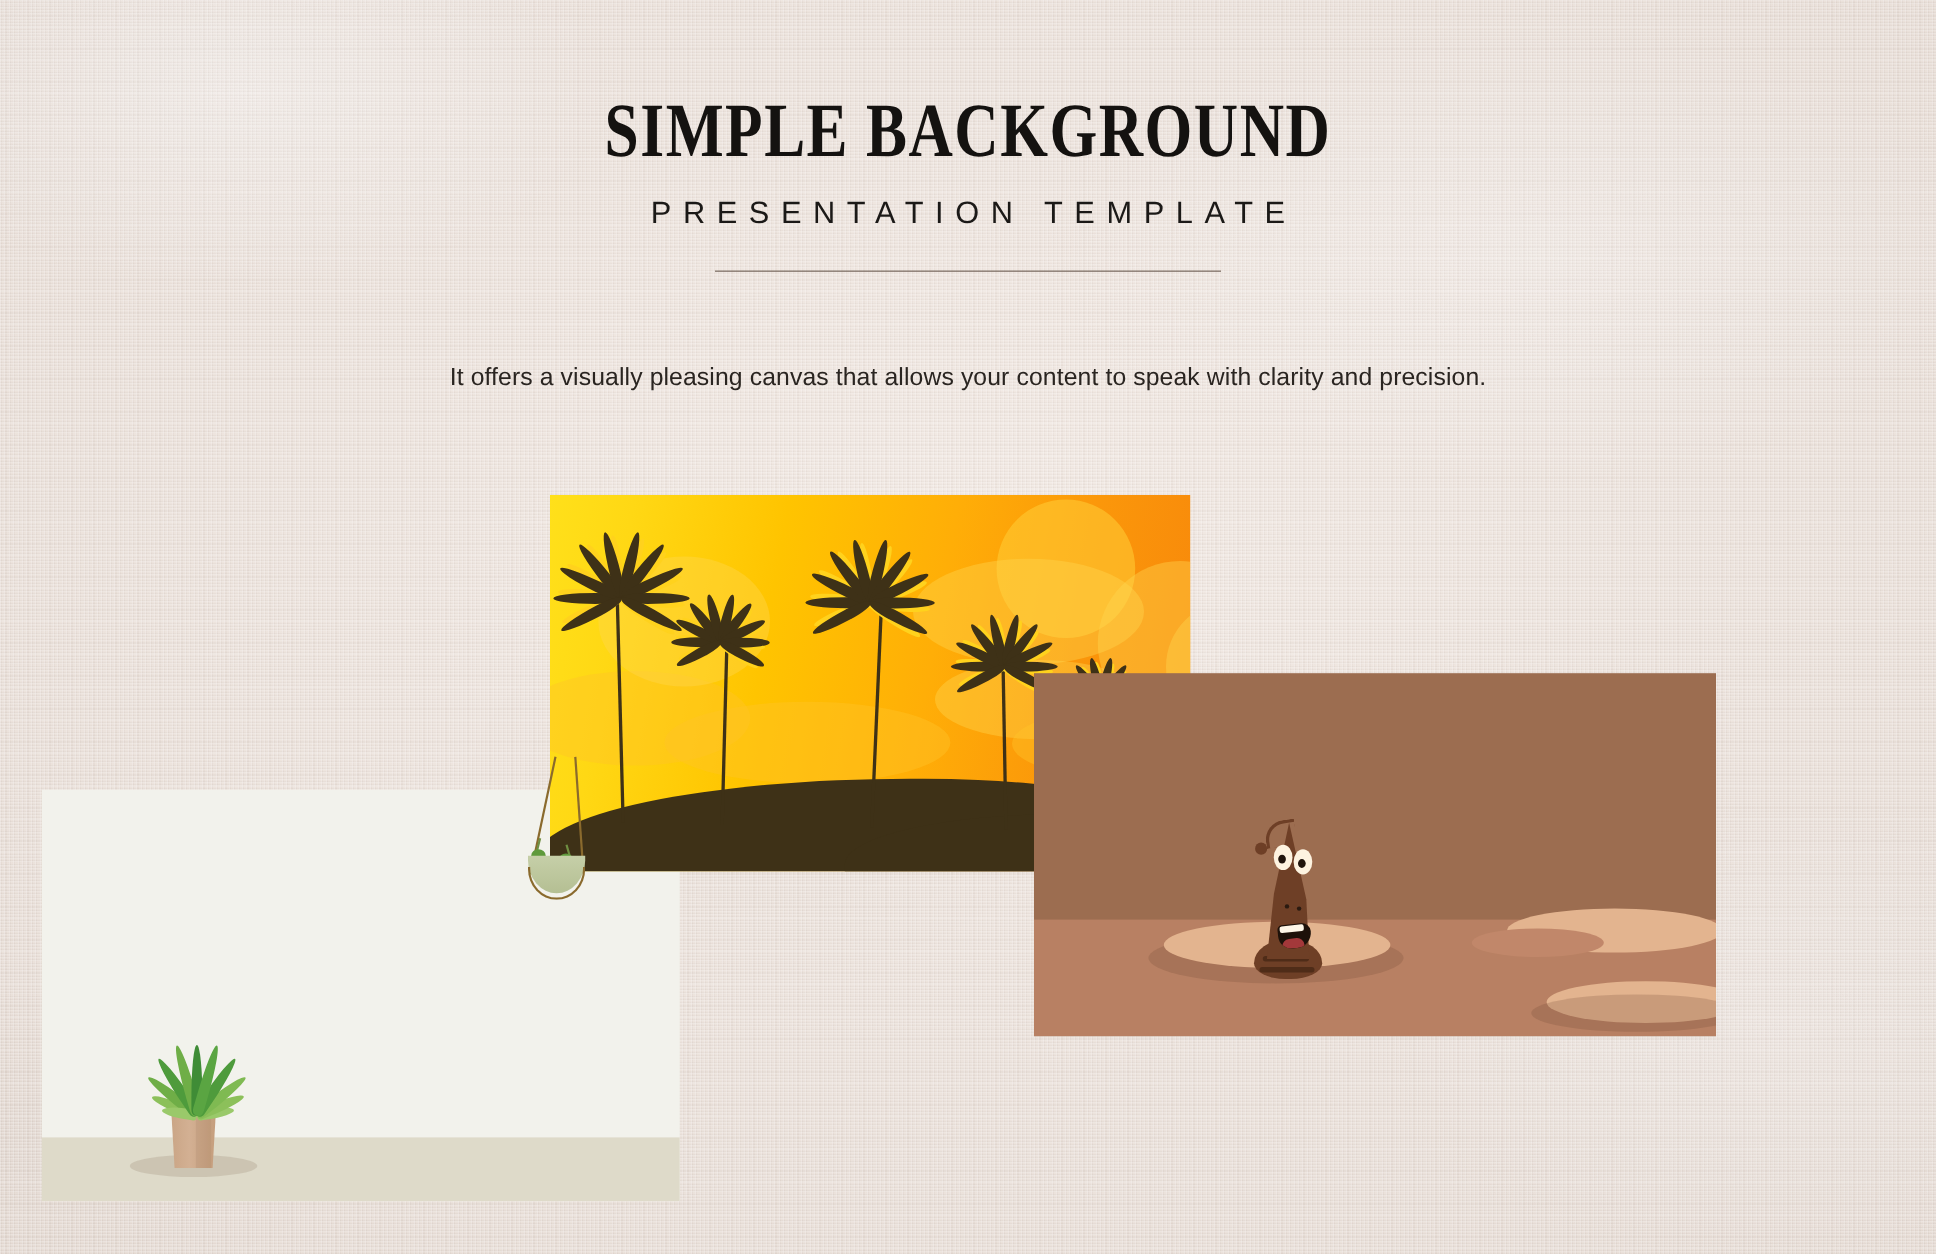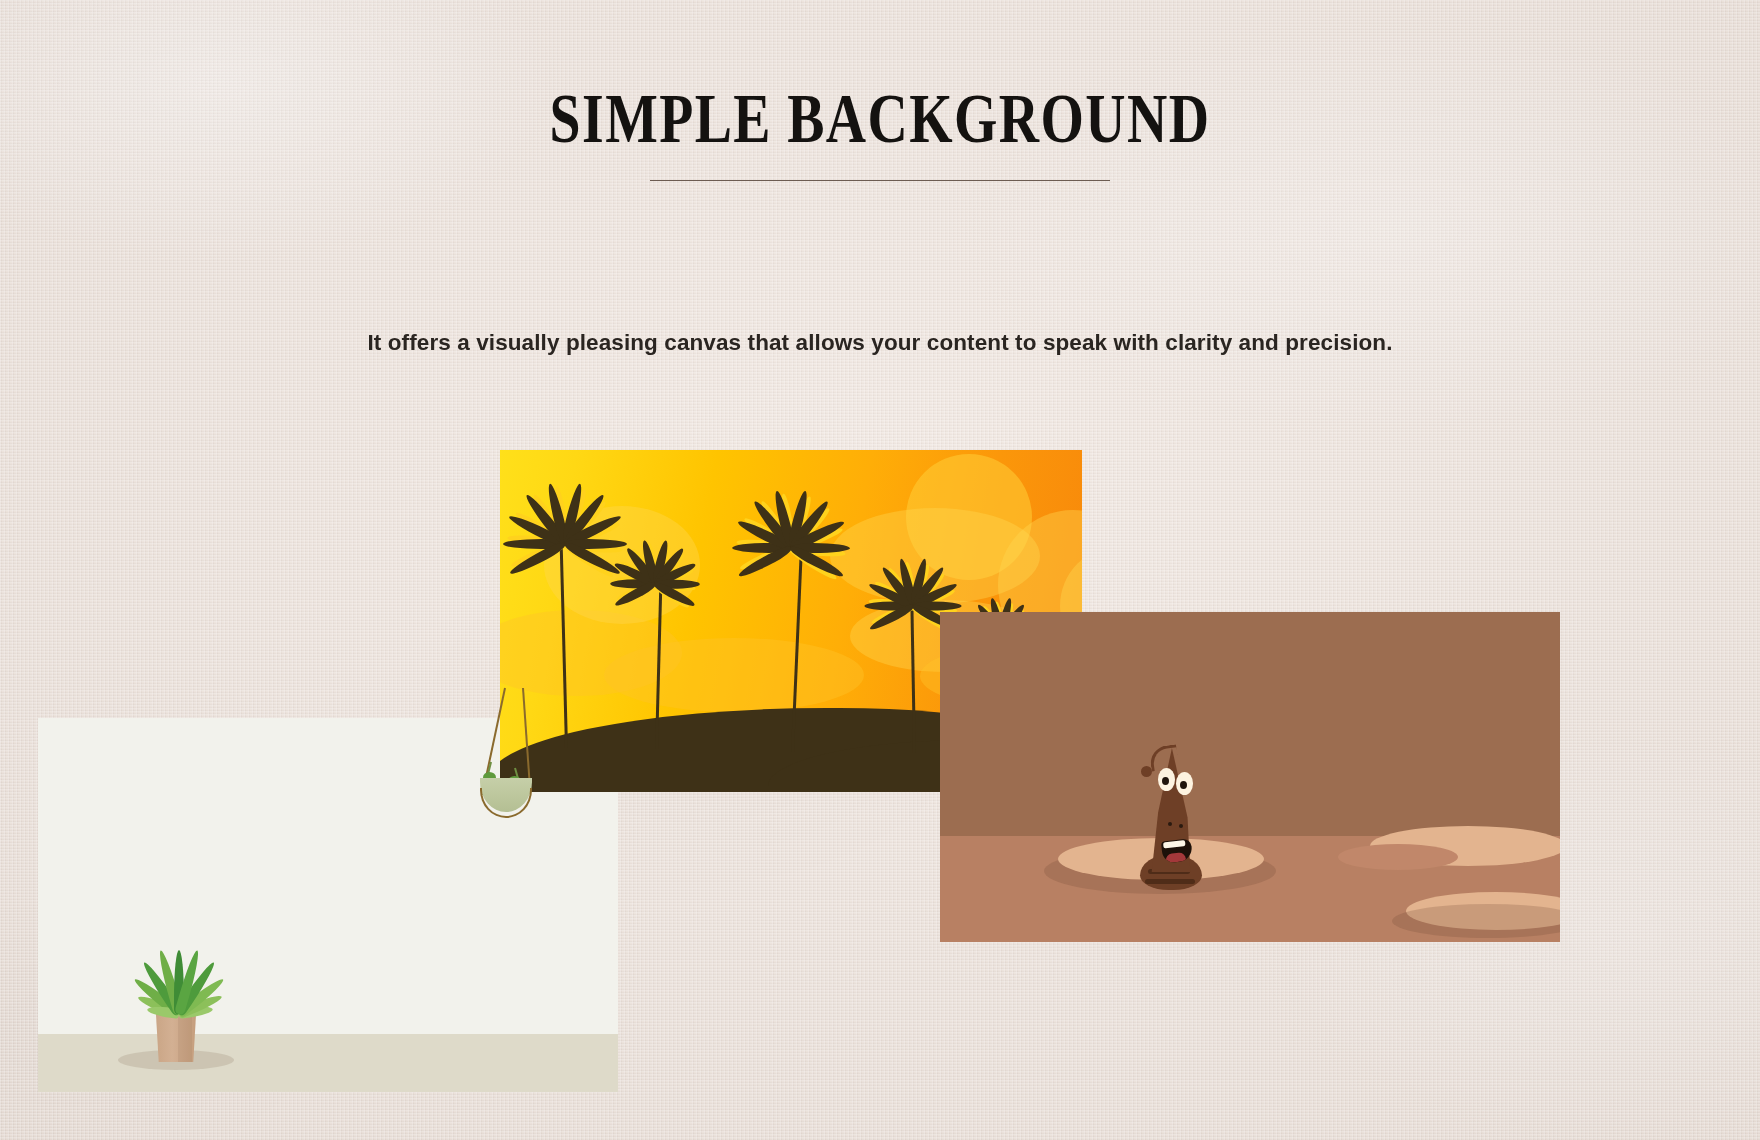--- a/index.html
+++ b/index.html
@@ -80,21 +80,20 @@
   }
   .lede {
     position: absolute;
     top: 330px;
     left: 0; right: 0;
     text-align: center;
     font-size: 22.5px;
     letter-spacing: .1px;
     color: #2a2521;
     z-index: 5;
-    font-weight: bold;
   }
 
   
   .slide {
     position: absolute;
     overflow: hidden;
     background: #fff;
   }
 
   
@@ -268,20 +267,21 @@
 </head>
 <body>
 
 <div id="canvas">
   <div class="tex"></div>
   <div class="vig"></div>
 </div>
 
 <div class="header">
   <div class="title">SIMPLE BACKGROUND</div>
+  <div class="subtitle">PRESENTATION TEMPLATE</div>
   <div class="rule"></div>
 </div>
 
 <div class="lede">It offers a visually pleasing canvas that allows your content to speak with clarity and precision.</div>
 
 <div class="slide" id="slide-interior">
   <div class="floor"></div>
   <div class="pot-plant">
     <div class="shade"></div>
     <div class="leaves" id="blade-leaves">

